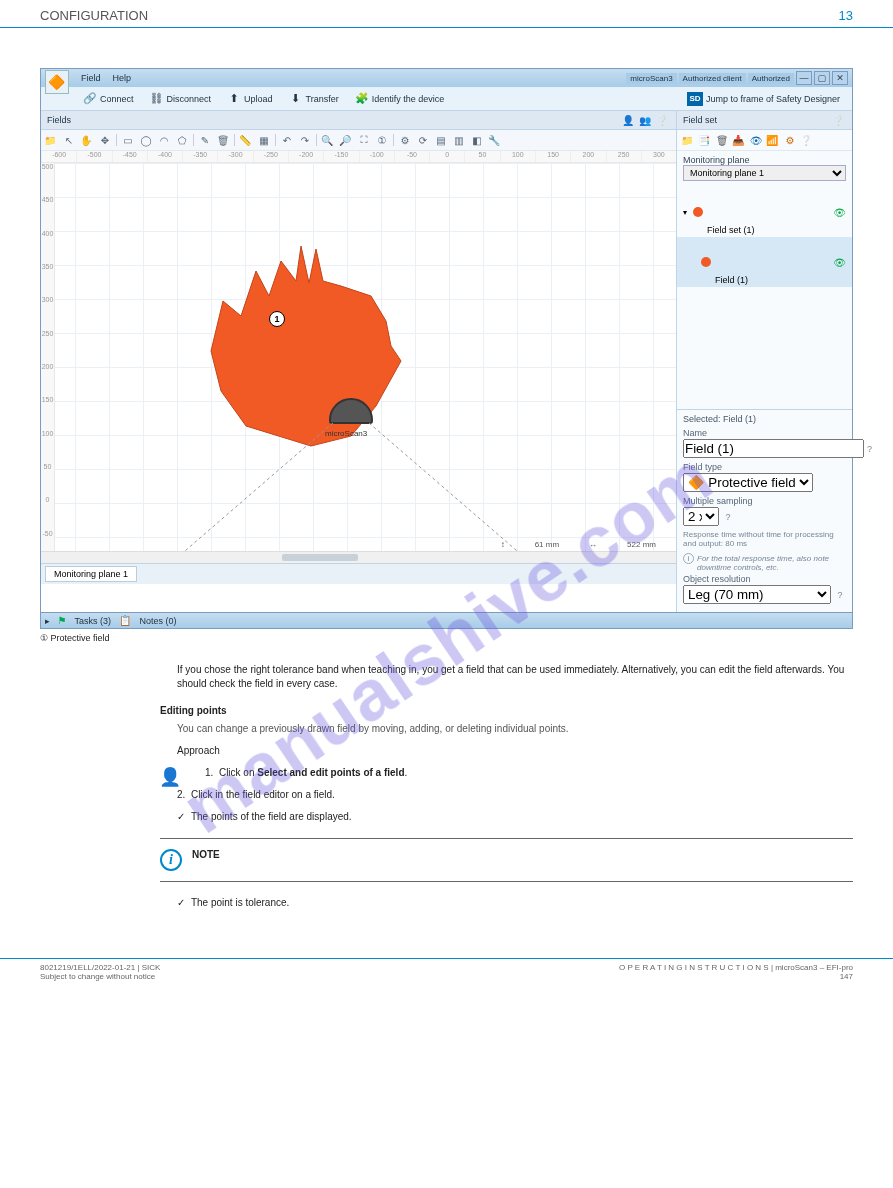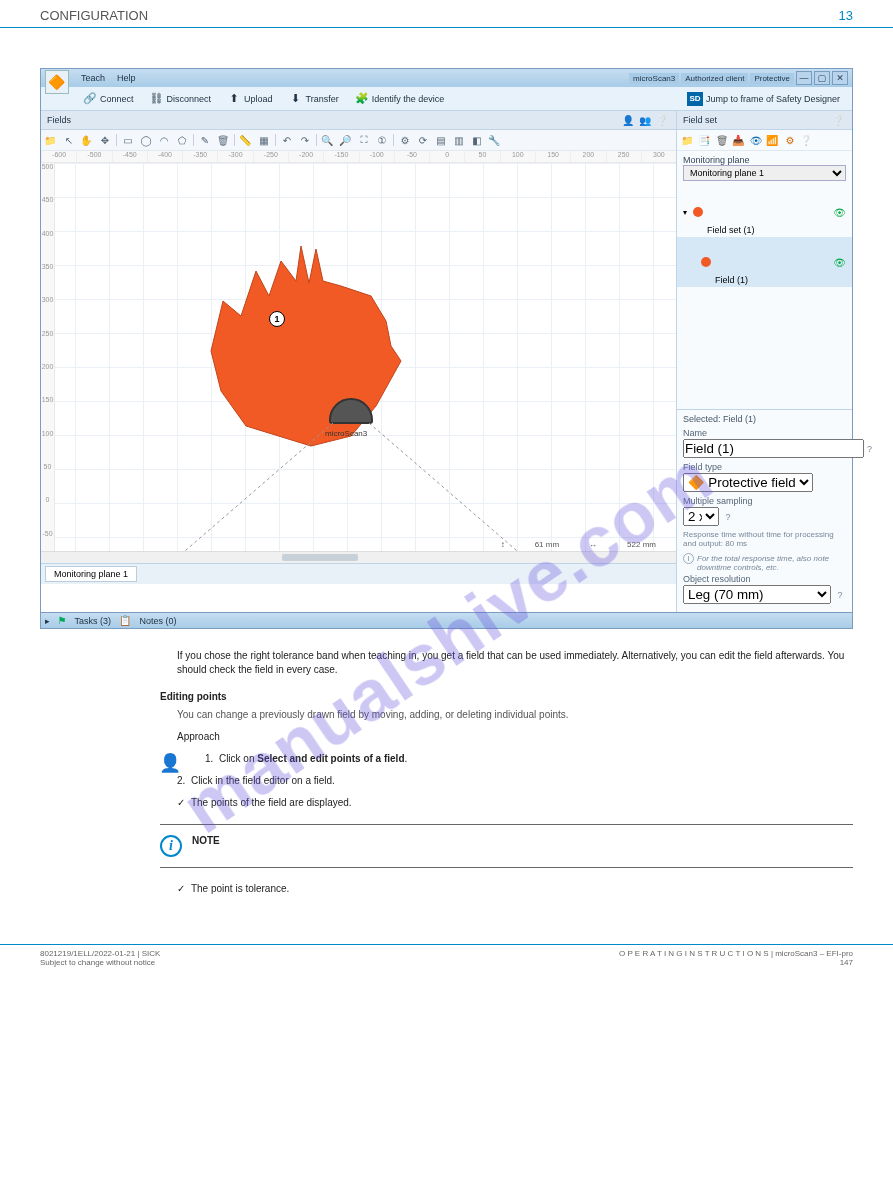--- a/index.html
+++ b/index.html
@@ -109,26 +109,26 @@
   <div class="right">13</div>
 </div>
 
 <div class="figure-wrap" style="position:relative;">
   <div class="wm-global">manualshive.com</div>
 
   <div class="app-window">
 
     <div class="titlebar">
       <span class="app-icon">🔶</span>
-      <span class="menu-item">Teach</span>
+      <span class="menu-item">Field</span>
       <span class="menu-item">Help</span>
       <span class="spacer"></span>
       <span class="status-chip">microScan3</span>
       <span class="status-chip">Authorized client</span>
-      <span class="status-chip">Protective</span>
+      <span class="status-chip">Authorized</span>
       <span class="win-btn">—</span>
       <span class="win-btn">▢</span>
       <span class="win-btn">✕</span>
     </div>
 
     <div class="toolbar-main">
       <span style="width:30px;"></span>
       <div class="tb-item">
           <span class="ico">🔗</span>
           <span>Connect</span>
@@ -328,20 +328,21 @@
 
     <div class="statusbar">
       <span>▸</span>
       <span class="sb-ico" style="color:#0a5;">⚑</span>
       <span>Tasks (3)</span>
       <span class="sb-ico" style="color:#c90;">📋</span>
       <span>Notes (0)</span>
     </div>
   </div>
 
+  <div class="figure-note">①  Protective field</div>
 </div>
 
 <div class="body-text">
   <p>If you chose the right tolerance band when teaching in, you get a field that can be used immediately. Alternatively, you can edit the field afterwards. You should check the field in every case.</p>
   <h4>Editing points</h4>
   <p class="lead">You can change a previously drawn field by moving, adding, or deleting individual points.</p>
   <p>Approach</p>
   <div class="approach">
     <span class="ai">👤</span>
     <p>

